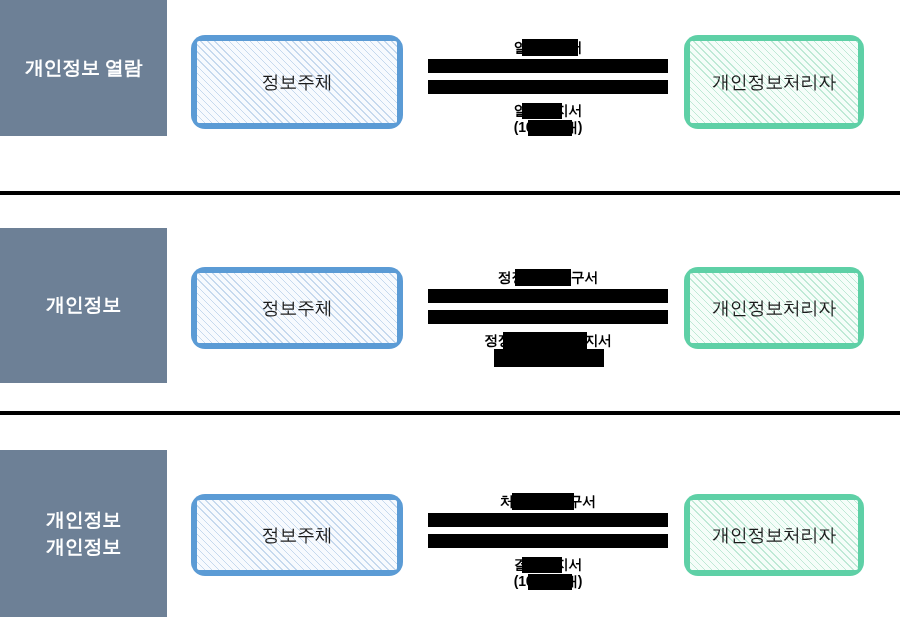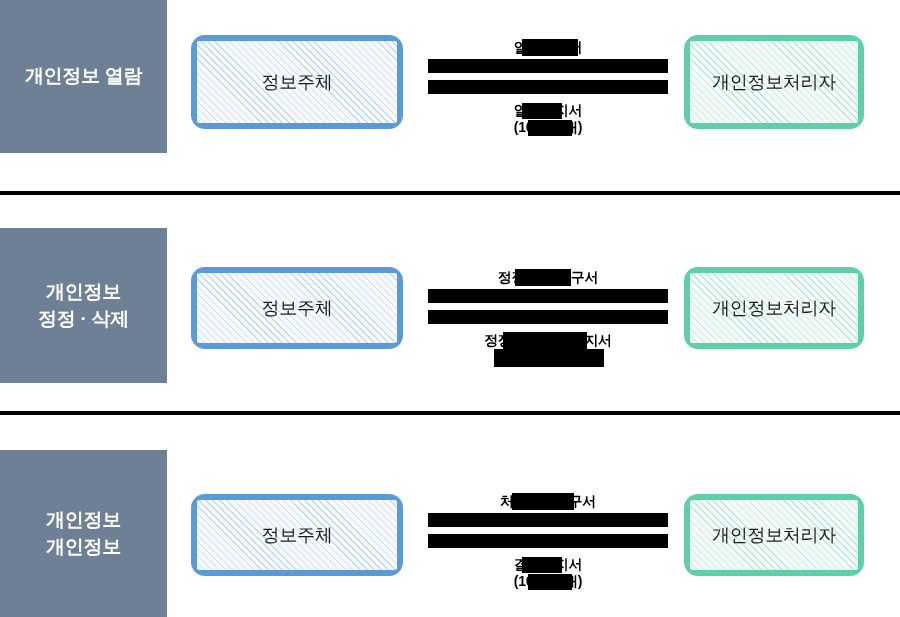--- a/index.html
+++ b/index.html
@@ -38,21 +38,21 @@
     color: #ffffff;
     display: flex;
     align-items: center;
     justify-content: center;
     text-align: center;
     line-height: 1.42;
     font-size: 19px;
     font-weight: 700;
     letter-spacing: -0.3px;
   }
-  .sb-0 { top: 0;   height: 153px; }
+  .sb-0 { top: 0;   height: 136px; }
   .sb-1 { top: 228px; height: 155px; }
   .sb-2 { top: 450px; height: 167px; }
 
   
   .actor {
     position: absolute;
     border-radius: 14px;
     display: flex;
     align-items: center;
     justify-content: center;
@@ -194,21 +194,20 @@
     <div class="actor-inner">
       <span class="actor-label">개인정보처리자</span>
     </div>
   </div>
 
   <div class="divider divider-0"></div>
 
   <div class="sidebar-block sb-1">
     <div>
       <div>개인정보</div>
-      <div>정정 · 삭제</div>
     </div>
   </div>
 
   <div class="actor actor-subject a-1">
     <div class="actor-inner">
       <span class="actor-label">정보주체</span>
     </div>
   </div>
 
   <div class="flow f-1">

